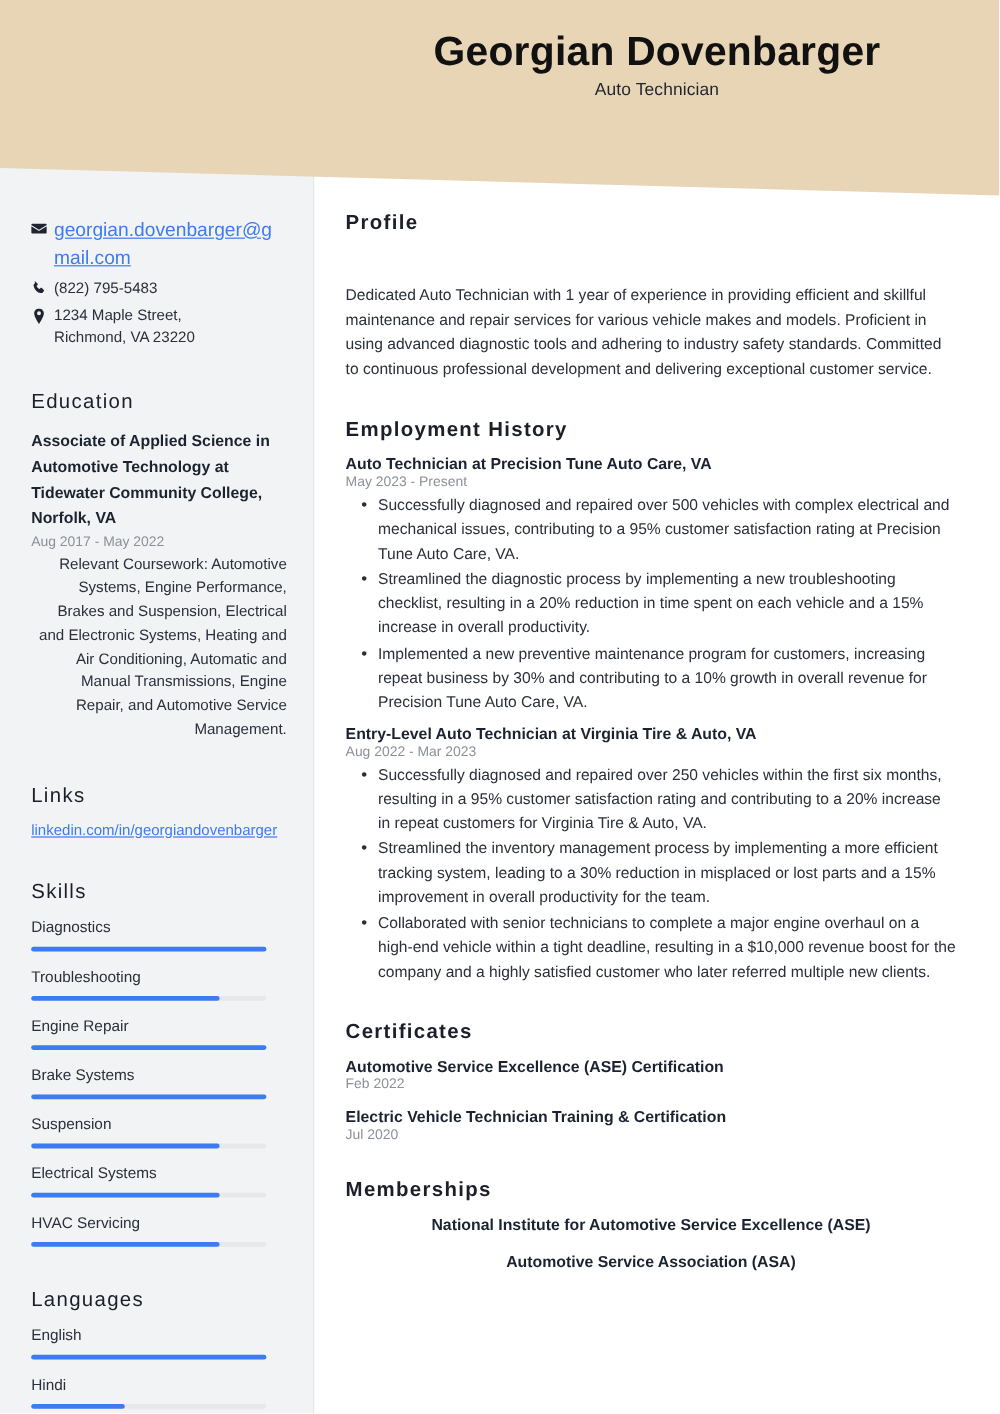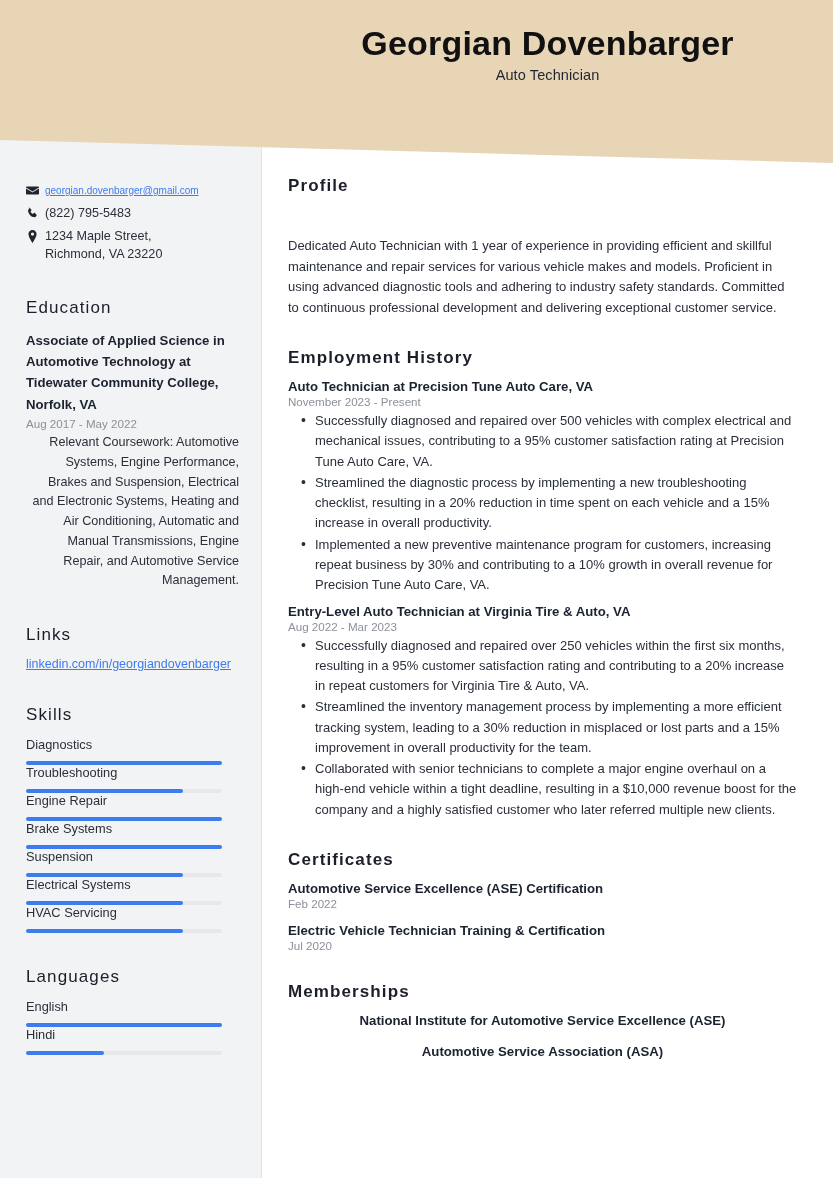--- a/index.html
+++ b/index.html
@@ -85,21 +85,21 @@
     min-width: 19px;
     padding-top: 2px;
     color: #1f2430;
     display: flex;
     justify-content: flex-start;
   }
   .contact-icon svg { display: block; }
   .contact-val { flex: 1; }
   .contact-link {
     color: #3d7bf0;
-    font-size: 10px;
+    font-size: 16px;
     word-break: break-all;
   }
   .addr-line2 { display: block; }
 
   .side-heading {
     font-size: 17px;
     font-weight: normal;
     color: #1b1f2a;
     letter-spacing: 1.1px;
     margin: 34px 0 12px 0;
@@ -126,21 +126,21 @@
 
   .link-item {
     display: block;
     font-size: 12.5px;
     color: #3d7bf0;
     text-decoration: underline;
     margin-top: 2px;
     white-space: nowrap;
   }
 
-  .bar-item { }
+  .bar-item { margin-bottom: 13px; }
   .bar-label {
     font-size: 12.8px;
     color: #2a2f3a;
     margin-bottom: 9px;
   }
   .bar-track {
     position: relative;
     width: 196px;
     height: 4px;
     background: #e6e8ea;
@@ -357,21 +357,21 @@
     <section class="section">
       <h2 class="main-heading">Profile</h2>
       <p class="profile-text">Dedicated Auto Technician with 1 year of experience in providing efficient and skillful maintenance and repair services for various vehicle makes and models. Proficient in using advanced diagnostic tools and adhering to industry safety standards. Committed to continuous professional development and delivering exceptional customer service.</p>
     </section>
 
     <section class="section">
       <h2 class="main-heading">Employment History</h2>
 
       <div class="job">
         <div class="job-heading">Auto Technician at Precision Tune Auto Care, VA</div>
-        <div class="job-date">November 2023 - Present</div>
+        <div class="job-date">May 2023 - Present</div>
         <ul class="bullets">
           <li>Successfully diagnosed and repaired over 500 vehicles with complex electrical and mechanical issues, contributing to a 95% customer satisfaction rating at Precision Tune Auto Care, VA.</li>
           <li>Streamlined the diagnostic process by implementing a new troubleshooting checklist, resulting in a 20% reduction in time spent on each vehicle and a 15% increase in overall productivity.</li>
           <li>Implemented a new preventive maintenance program for customers, increasing repeat business by 30% and contributing to a 10% growth in overall revenue for Precision Tune Auto Care, VA.</li>
         </ul>
       </div>
 
       <div class="job">
         <div class="job-heading">Entry-Level Auto Technician at Virginia Tire &amp; Auto, VA</div>
         <div class="job-date">Aug 2022 - Mar 2023</div>

